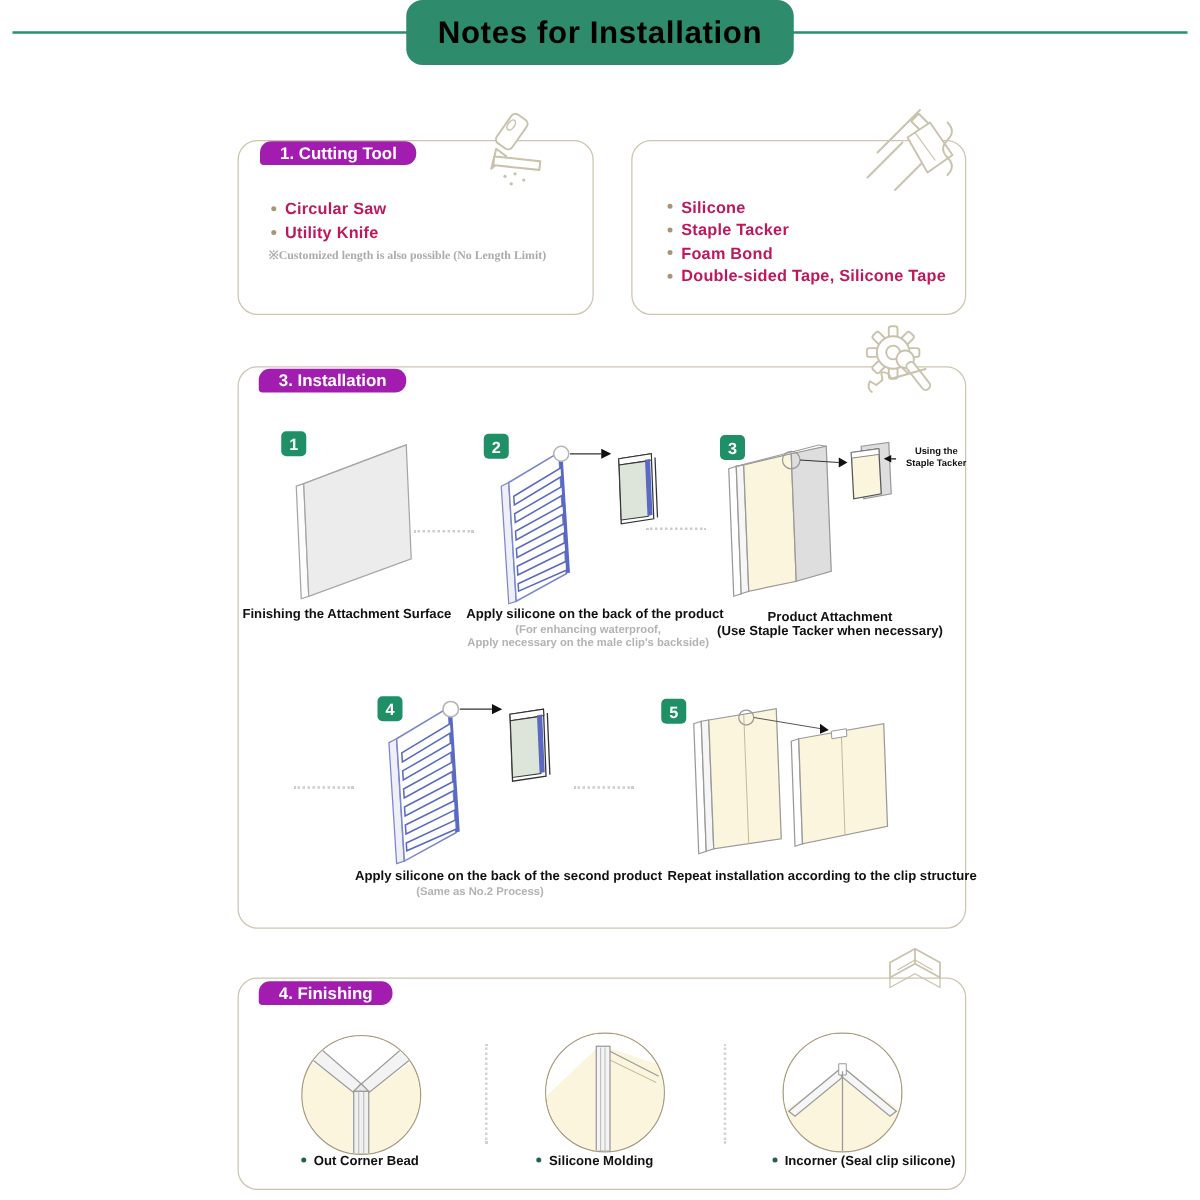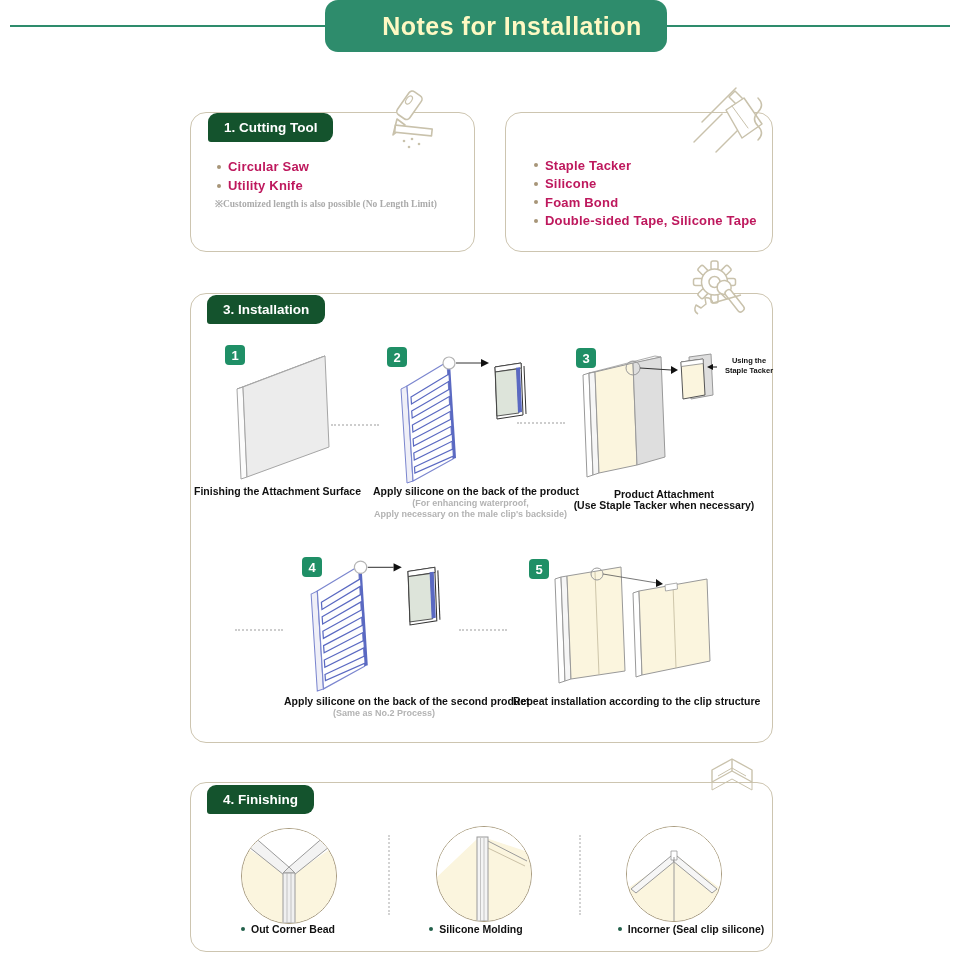--- a/index.html
+++ b/index.html
@@ -2,24 +2,24 @@
 <html><head>
 <meta charset="utf-8">
 <style>
   html,body{margin:0;padding:0;background:#fff;}
   .page{position:relative;width:960px;height:960px;background:#fff;overflow:hidden;
         font-family:"Liberation Sans",sans-serif;}
   
   .title-line{position:absolute;left:10px;right:10px;top:25px;height:2px;background:#2E8C6C;}
   .title-box{position:absolute;left:325px;top:0;width:310px;height:52px;background:#2E8C6C;
              border-radius:13px;display:flex;align-items:center;justify-content:center;
-             color:#fef9c3;font-weight:bold;font-size:25px;letter-spacing:.5px;padding-left:32px;}
+             color:#000000;font-weight:bold;font-size:25px;letter-spacing:.5px;}
   
   .card{position:absolute;border:1.6px solid #CDC5B0;border-radius:16px;background:#fff;}
-  .sec-label{position:absolute;height:29px;background:#14532d;color:#fff;font-weight:bold;
+  .sec-label{position:absolute;height:19px;background:#a21caf;color:#fff;font-weight:bold;
              font-size:13.5px;display:flex;align-items:center;padding:0 16px;
              border-radius:9px 9px 9px 3px;white-space:nowrap;z-index:3;}
   
   .tool-list{position:absolute;list-style:none;margin:0;padding:0;}
   .tool-list li{display:flex;align-items:center;font-size:13px;font-weight:bold;color:#be185d;
                 letter-spacing:.2px;}
   .dot{width:4px;height:4px;border-radius:50%;background:#A79578;margin-right:7px;flex:0 0 auto;}
   .note{position:absolute;font-size:9.5px;color:#ABABAB;font-weight:bold;white-space:nowrap;font-family:Liberation Serif, serif;}
   
   .badge{position:absolute;width:20px;height:20px;background:#1F8F66;color:#fff;font-weight:bold;
@@ -59,25 +59,25 @@
         <span>Utility Knife</span>
         </li>
     </ul>
     <div class="note" style="left:24px;top:84px;">※Customized length is also possible (No Length Limit)</div>
   </div>
 
   <div class="card" style="left:505px;top:112px;width:266px;height:138px;">
     <ul class="tool-list" style="left:28px;top:43px;">
       <li style="height:18.5px;">
         <span class="dot"></span>
+        <span>Silicone</span>
+        </li>
+      <li style="height:18.5px;">
+        <span class="dot"></span>
         <span>Staple Tacker</span>
-        </li>
-      <li style="height:18.5px;">
-        <span class="dot"></span>
-        <span>Silicone</span>
         </li>
       <li style="height:18.5px;">
         <span class="dot"></span>
         <span>Foam Bond</span>
         </li>
       <li style="height:18.5px;">
         <span class="dot"></span>
         <span>Double-sided Tape, Silicone Tape</span>
         </li>
     </ul>
@@ -179,21 +179,21 @@
     <div class="dotsep" style="left:268px;top:335px;"></div>
 
     <div class="cap" style="left:-6px;top:191px;width:185px;">Finishing the Attachment Surface</div>
     <div class="cap" style="left:182px;top:191px;width:195px;">Apply silicone on the back of the product</div>
     <div class="cap-sub" style="left:182px;top:204px;width:195px;">(For enhancing waterproof,</div>
     <div class="cap-sub" style="left:182px;top:215px;width:195px;">Apply necessary on the male clip's backside)</div>
     <div class="cap" style="left:378px;top:194px;width:190px;">Product Attachment</div>
     <div class="cap" style="left:378px;top:205px;width:190px;">(Use Staple Tacker when necessary)</div>
     <div class="cap" style="left:93px;top:401px;width:200px;">Apply silicone on the back of the second product</div>
     <div class="cap-sub" style="left:93px;top:414px;width:200px;">(Same as No.2 Process)</div>
-    <div class="cap" style="left:322px;top:401px;width:244px;">Repeat installation according to the clip structure</div>
+    <div class="cap" style="left:322px;top:401px;width:244px;padding-left:21px;">Repeat installation according to the clip structure</div>
   </div>
 
   <div class="card" style="left:190px;top:782px;width:581px;height:168px;">
     <div class="sec-label" style="left:16px;top:2px;">4. Finishing</div>
 
     <div class="fin-circle" style="left:50px;top:45px;">
       <svg width="94" height="94" viewBox="0 0 94 94">
         <circle cx="47" cy="47" r="47" fill="#FBF5DE"></circle>
         <polygon points="0,0 94,0 94,16 49,47 0,16" fill="#FFFFFF"></polygon>
         <polygon points="2,14 42,46 48,39 10,6" fill="#F3F3F3" stroke="#9A9A9A" stroke-width="1"></polygon>

